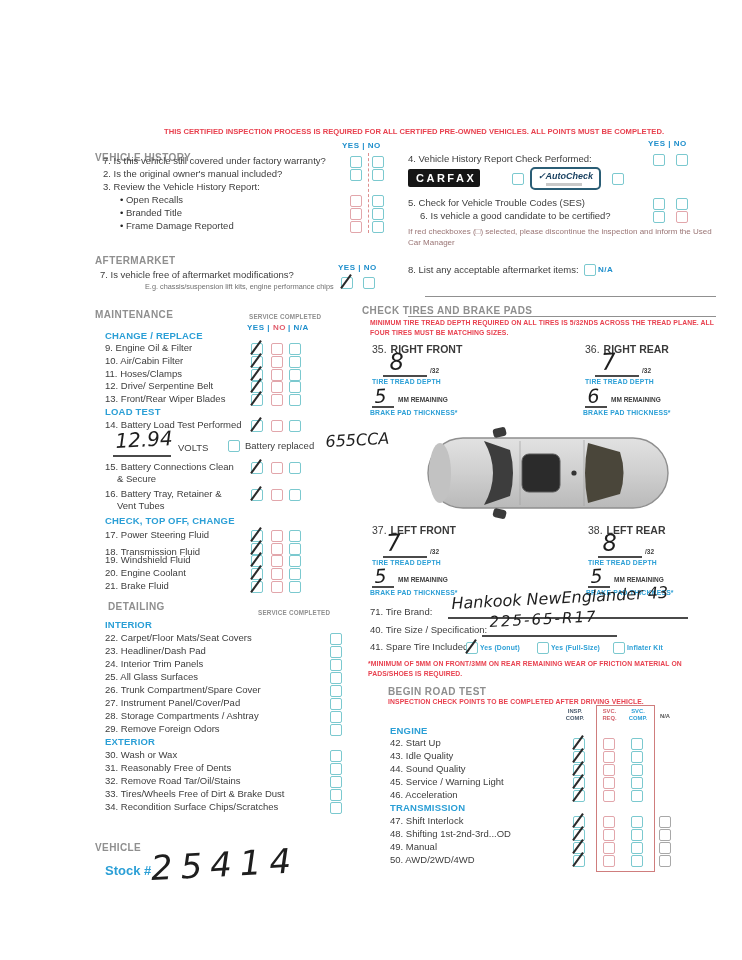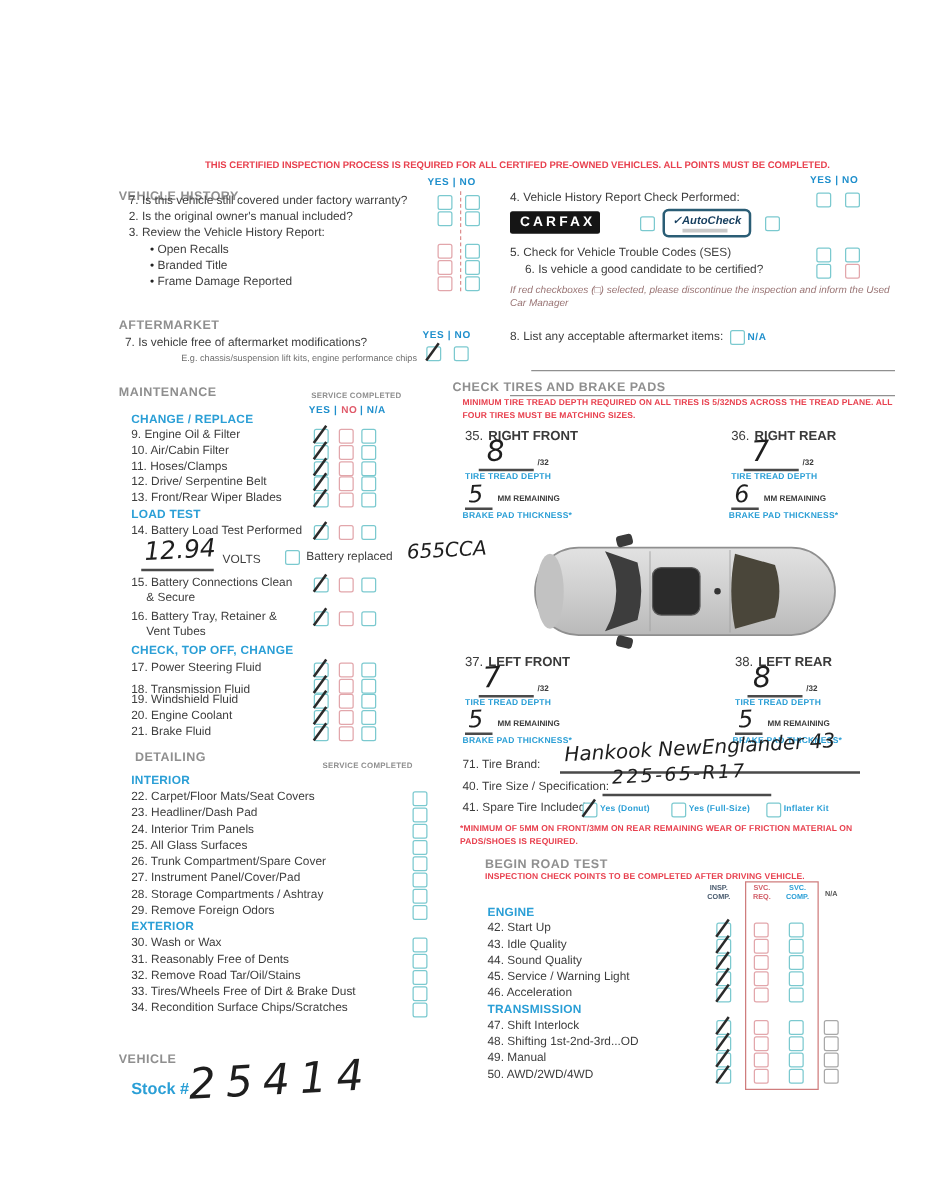--- a/index.html
+++ b/index.html
@@ -22,21 +22,21 @@
   .ul{position:absolute;height:1.5px;background:#4a4a4a;}
   .lnl{position:absolute;height:1px;background:#909090;}
   .bullet::before{content:"•  ";color:#222;}
   .vdash{position:absolute;width:0;border-left:1px dashed #dd8f8f;}
   .banner{position:absolute;left:36px;top:66px;width:682px;height:52px;background:#1d7cc4;border-radius:7px;display:flex;align-items:center;}
   .banner .t{color:#fff;font-size:21px;padding-left:30px;padding-top:6px;letter-spacing:.3px;}
   .notice{position:absolute;left:0;top:127px;width:644px;text-align:right;font-size:7.6px;margin-left:20px;}
   .cfx{position:absolute;background:#151515;color:#fff;font-weight:bold;font-size:11px;letter-spacing:2.5px;padding:3px 4px 3px 8px;border-radius:2px;}
   .acx{position:absolute;border:2px solid #2a5d75;border-radius:5px;background:#fff;color:#173f5f;font-weight:bold;font-style:italic;font-size:9px;padding:2px 6px 7px 6px;}
   .acx .sm{position:absolute;left:14px;bottom:2px;width:36px;height:3px;background:#c9c9c9;}
-  .note{font-size:8px;font-style:italic;color:#9a7575;white-space:normal;line-height:1.35;}
+  .note{font-size:8px;color:#9a7575;white-space:normal;line-height:1.35;}
   .rnote{font-size:6.8px;font-weight:bold;color:#e8414f;white-space:normal;line-height:1.4;letter-spacing:.1px;}
   .rth{font-size:5.8px;font-weight:bold;text-align:center;line-height:1.2;}
   .redbox{position:absolute;border:1.2px solid #cf7d7d;}
   .corner-title{font-size:10.5px;color:#3a3a3a;}
   .corner-title b{margin-left:4px;}
 </style>
 </head>
 <body>
 
 <div id="page">

